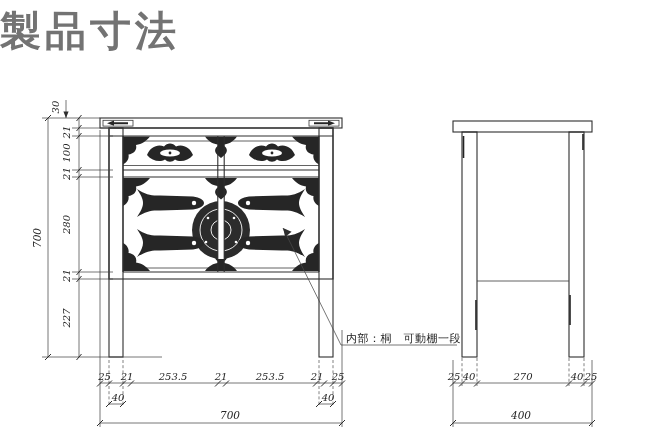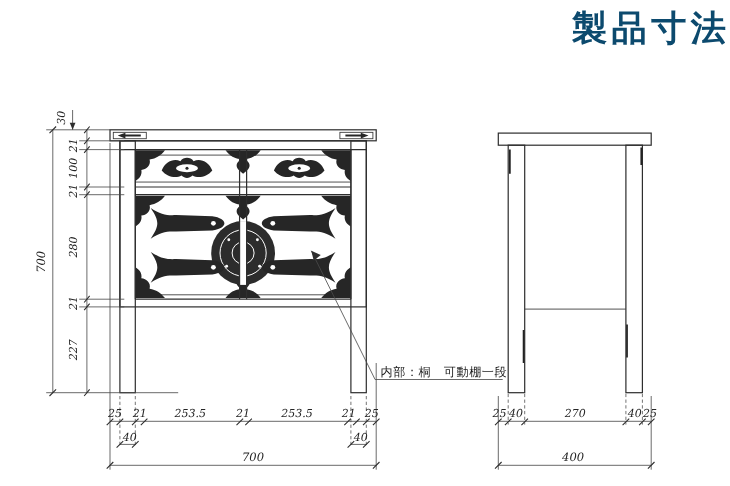--- a/index.html
+++ b/index.html
@@ -1,22 +1,22 @@
 <!DOCTYPE html>
 <html><head>
 <meta charset="utf-8">
 <style>
   html,body{margin:0;padding:0;background:#888;}
   #stage{
     position:relative;width:664px;height:442px;background:#ffffff;
     overflow:hidden;font-family:"DejaVu Serif","Liberation Serif",serif;
   }
   #title{
-    position:absolute;top:4px;left:0;width:100%;text-align:right;
-    font-size:32px;font-weight:bold;letter-spacing:4px;color:#0c4a6e;
+    position:absolute;top:4px;left:0;width:100%;text-align:left;
+    font-size:41px;font-weight:bold;letter-spacing:4px;color:#737373;
     font-family:"DejaVu Serif","Liberation Serif",serif;
   }
   svg{position:absolute;left:0;top:0;}
   .ln{stroke:#2e2e2e;stroke-width:1.1;fill:none;}
   .thin{stroke:#3a3a3a;stroke-width:0.8;fill:none;}
   .dimln{stroke:#4a4a4a;stroke-width:0.75;fill:none;}
   .dash{stroke:#4a4a4a;stroke-width:0.7;fill:none;stroke-dasharray:3,2.2;}
   .tick{stroke:#2e2e2e;stroke-width:1;fill:none;}
   .dec{fill:#262626;stroke:none;}
   .dim{font:italic 10px "DejaVu Serif","Liberation Serif",serif;fill:#252525;}

